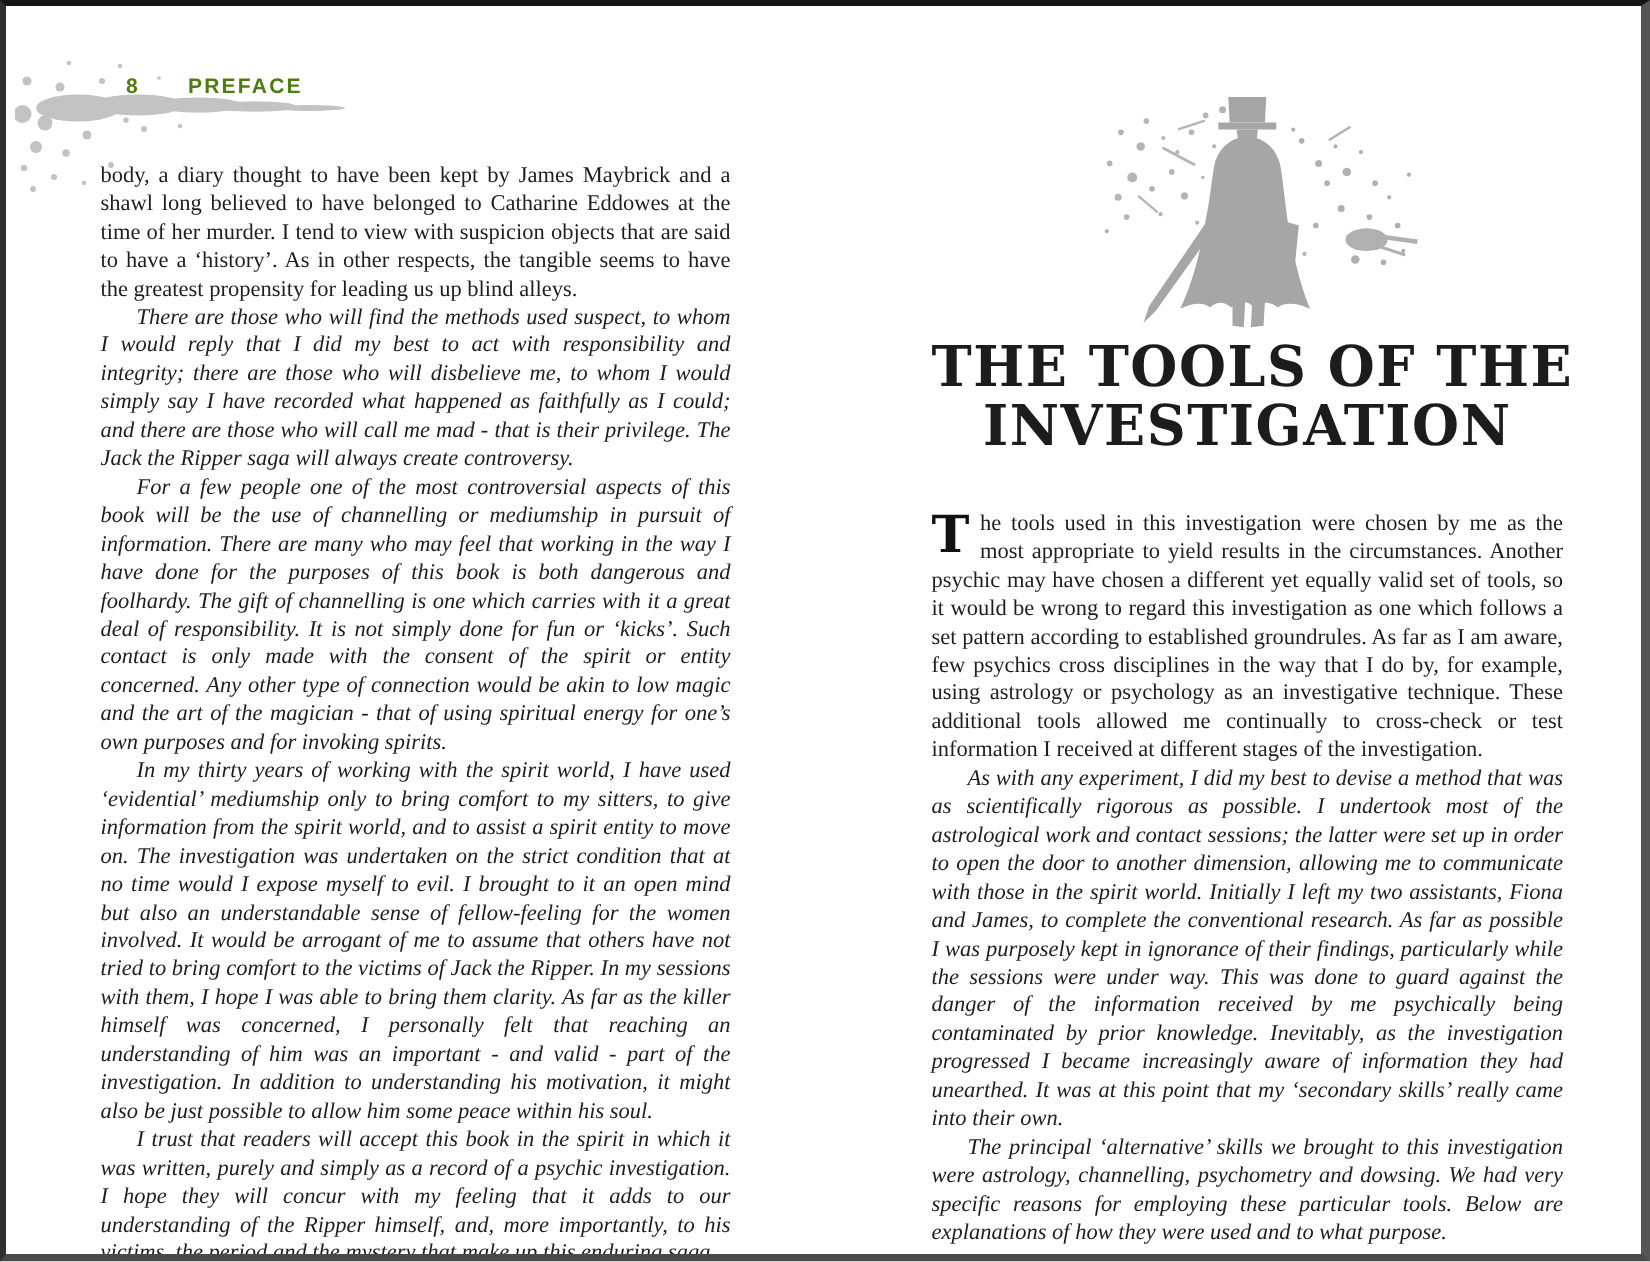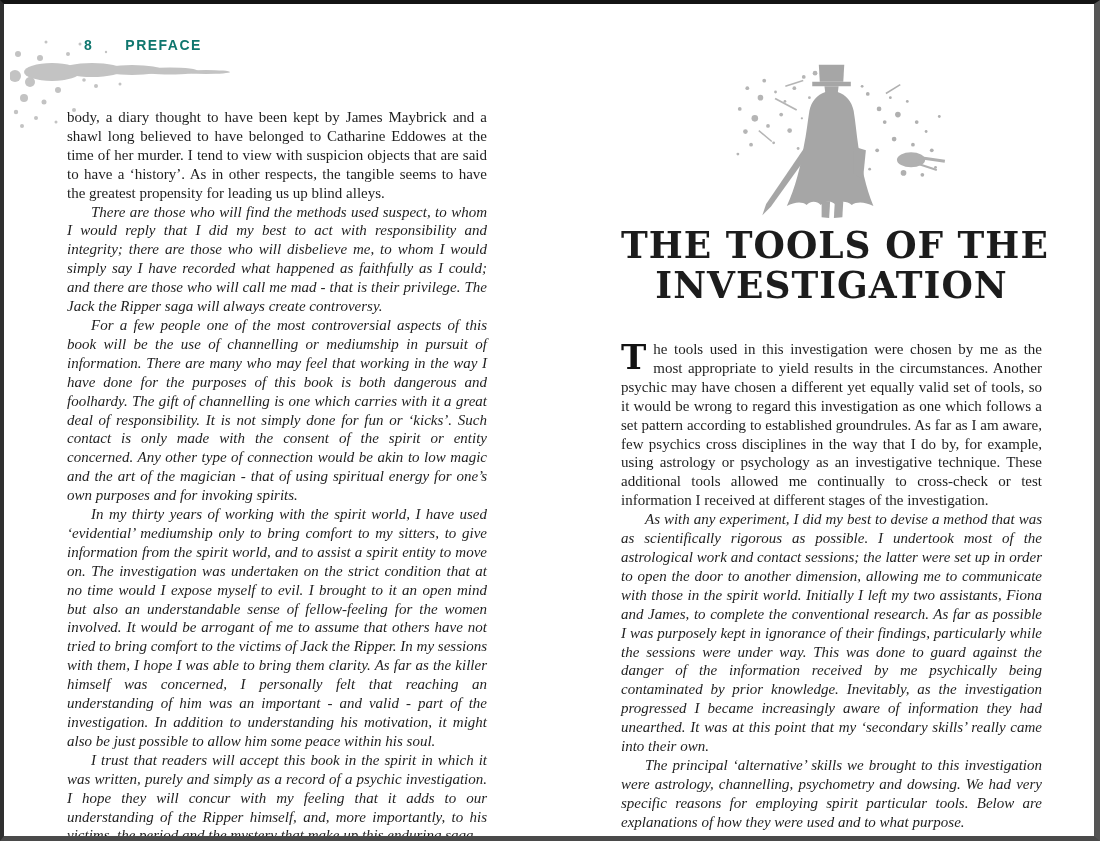--- a/index.html
+++ b/index.html
@@ -9,24 +9,24 @@
     box-sizing:border-box;
     background:#ffffff;
     border-top:4px solid #141414;
     border-left:4px solid #2f2f2f;
     border-right:6px solid #555555;
     border-bottom:5px solid #4a4a4a;
     overflow:hidden;
     font-family:"Liberation Serif", serif;
   }
   .runhead{
-    position:absolute;left:64px;top:33px;
+    position:absolute;left:64px;top:45px;
     font-family:"Liberation Sans", sans-serif;
     font-weight:bold;font-size:14px;letter-spacing:1.5px;
-    color:#0f766e;white-space:nowrap;padding-left:16px;
+    color:#4d7c0f;white-space:nowrap;padding-left:16px;
   }
   .runhead .pagenum{display:inline-block;margin-right:32px;}
   .hdr-splat{position:absolute;left:6px;top:26px;width:230px;height:110px;}
   .bodytext{
     position:absolute;
     font-size:15px;line-height:18.9px;
     text-align:justify;color:#1e1e1e;
   }
   .bodytext p{margin:0;}
   .bodytext p.indent{text-indent:24px;font-style:italic;}
@@ -181,16 +181,16 @@
   </svg>
 
   <div class="chapter-title">
     <div>THE TOOLS OF THE</div>
     <div>INVESTIGATION</div>
   </div>
 
   <div class="bodytext col-right">
     <p><span class="dropcap">T</span><span>he tools used in this investigation were chosen by me as the most appropriate to yield results in the circumstances. Another psychic may have chosen a different yet equally valid set of tools, so it would be wrong to regard this investigation as one which follows a set pattern according to established groundrules. As far as I am aware, few psychics cross disciplines in the way that I do by, for example, using astrology or psychology as an investigative technique. These additional tools allowed me continually to cross-check or test information I received at different stages of the investigation.</span></p>
     <p class="indent">As with any experiment, I did my best to devise a method that was as scientifically rigorous as possible. I undertook most of the astrological work and contact sessions; the latter were set up in order to open the door to another dimension, allowing me to communicate with those in the spirit world. Initially I left my two assistants, Fiona and James, to complete the conventional research. As far as possible I was purposely kept in ignorance of their findings, particularly while the sessions were under way. This was done to guard against the danger of the information received by me psychically being contaminated by prior knowledge. Inevitably, as the investigation progressed I became increasingly aware of information they had unearthed. It was at this point that my ‘secondary skills’ really came into their own.</p>
-    <p class="indent">The principal ‘alternative’ skills we brought to this investigation were astrology, channelling, psychometry and dowsing. We had very specific reasons for employing spirit particular tools. Below are explanations of how they were used and to what purpose.</p>
+    <p class="indent">The principal ‘alternative’ skills we brought to this investigation were astrology, channelling, psychometry and dowsing. We had very specific reasons for employing these particular tools. Below are explanations of how they were used and to what purpose.</p>
   </div>
 
 </div>
 
 </body></html>

